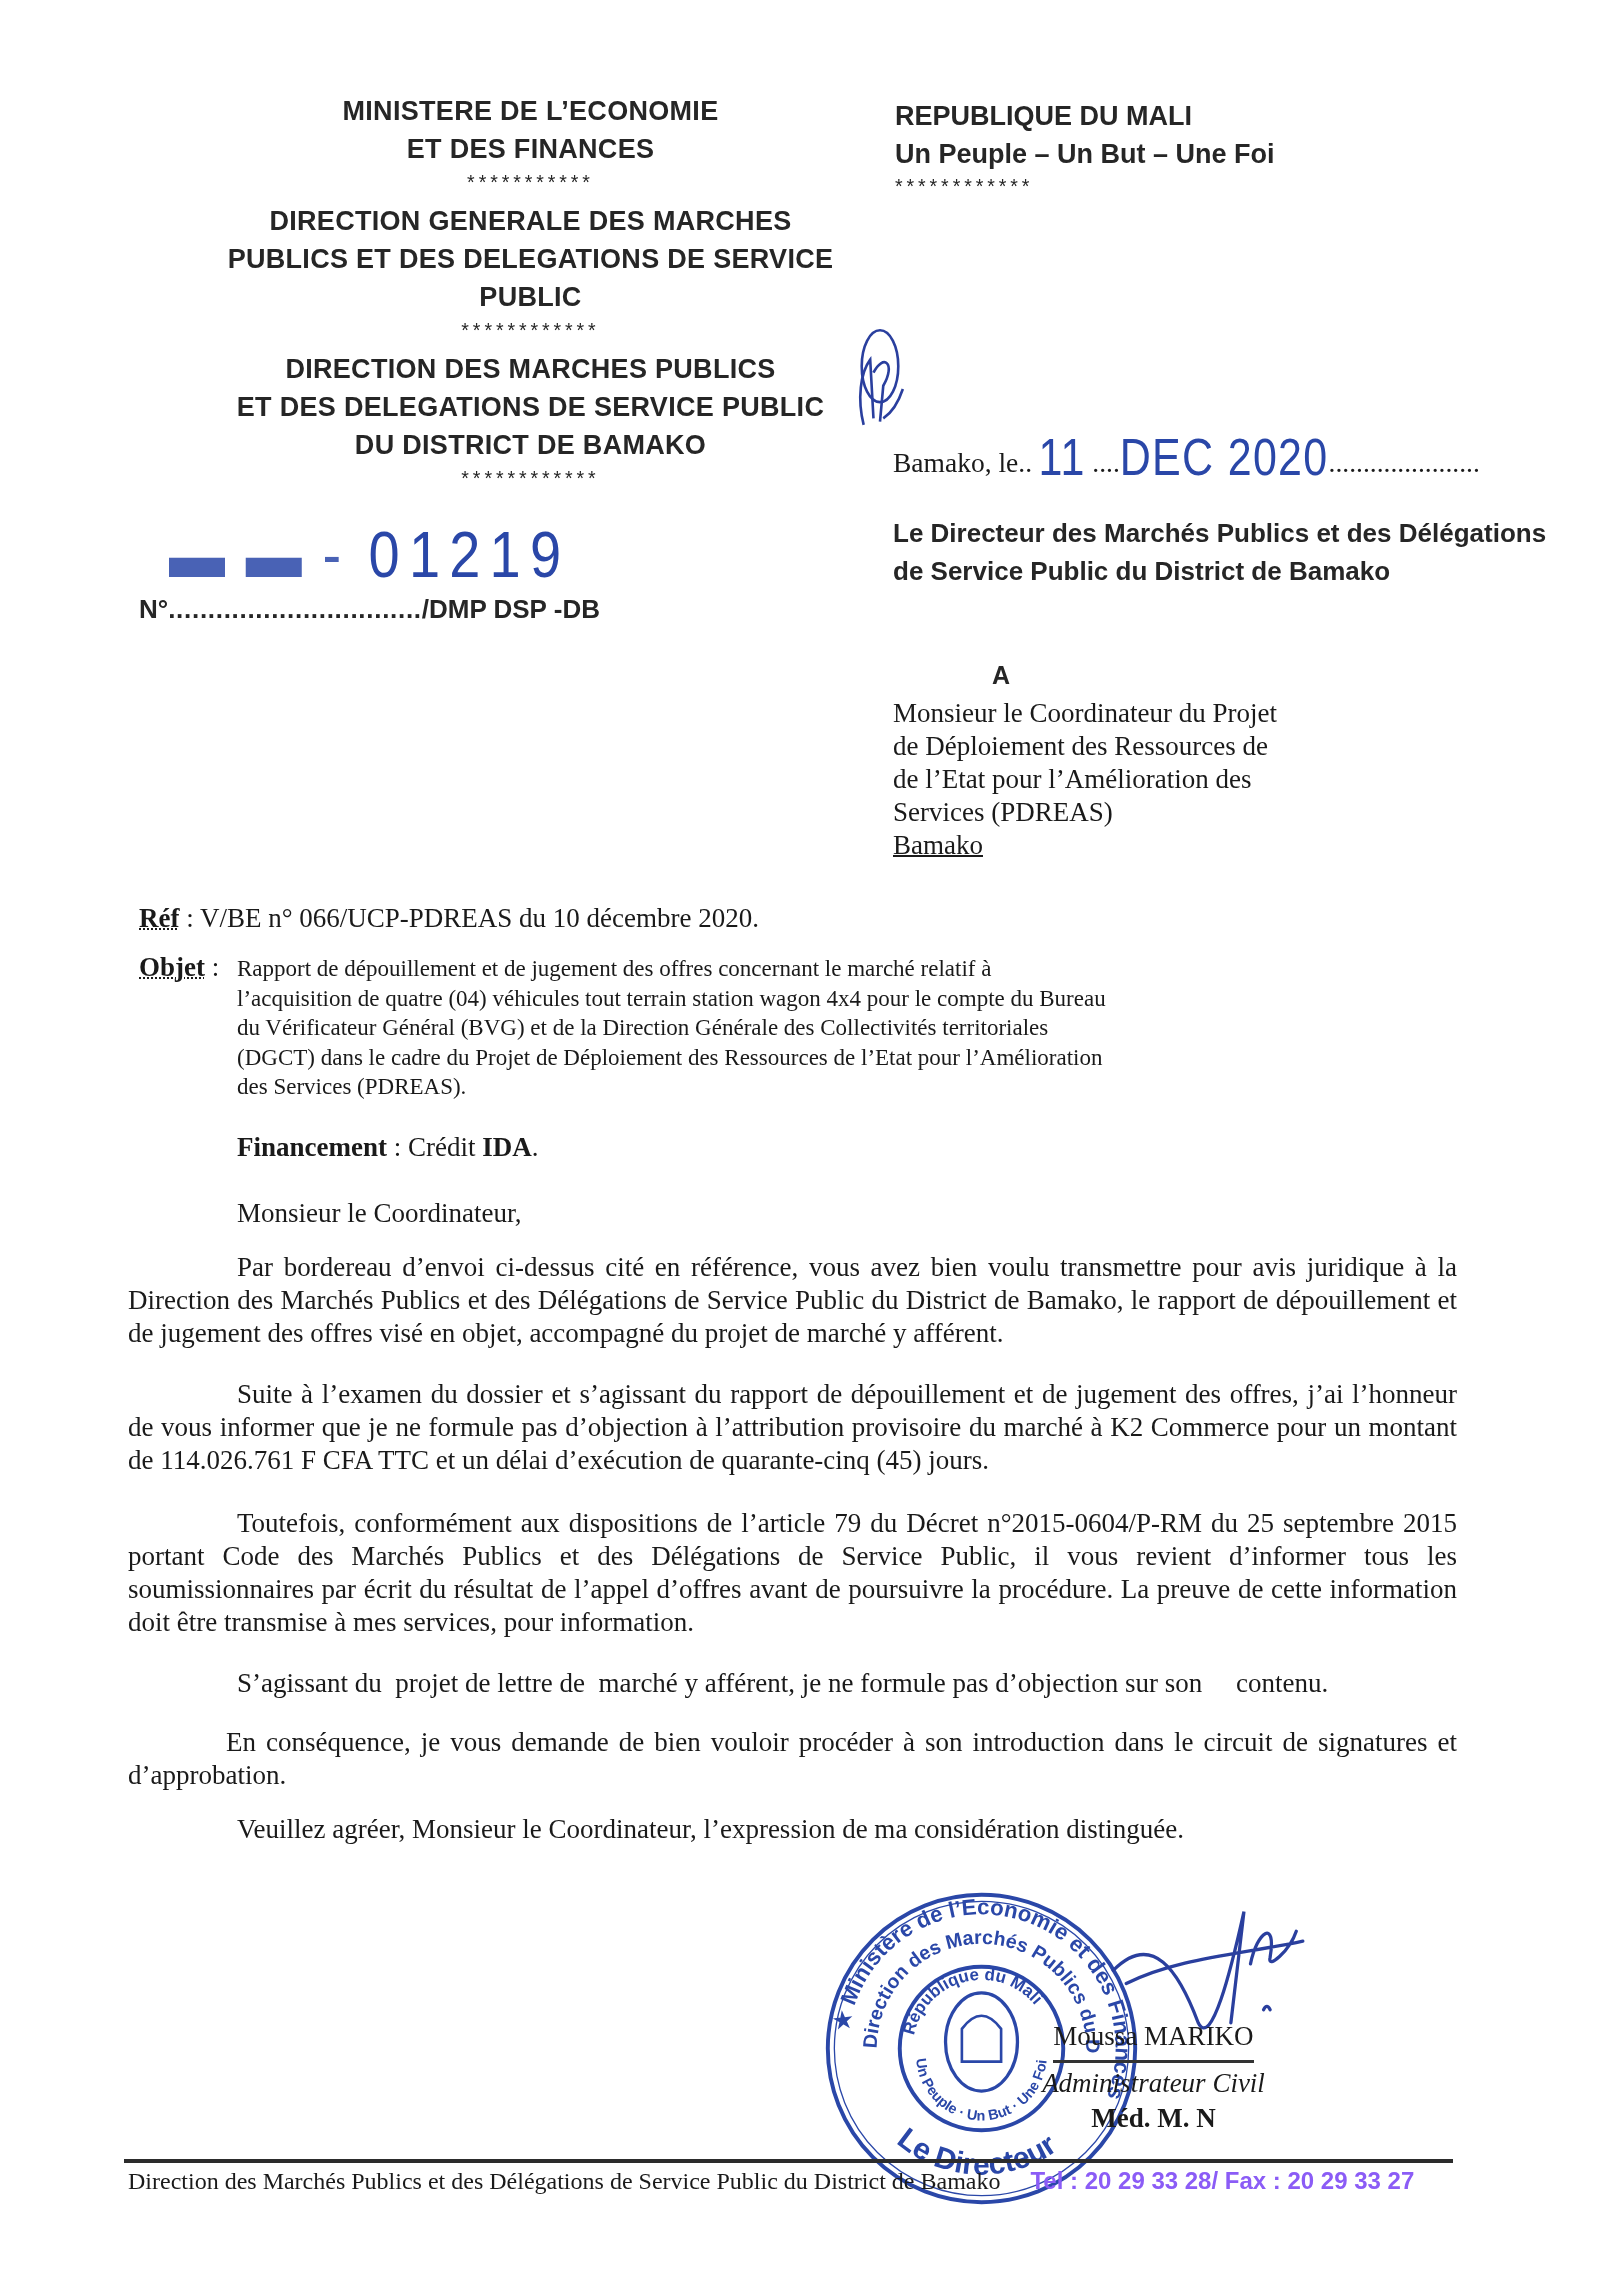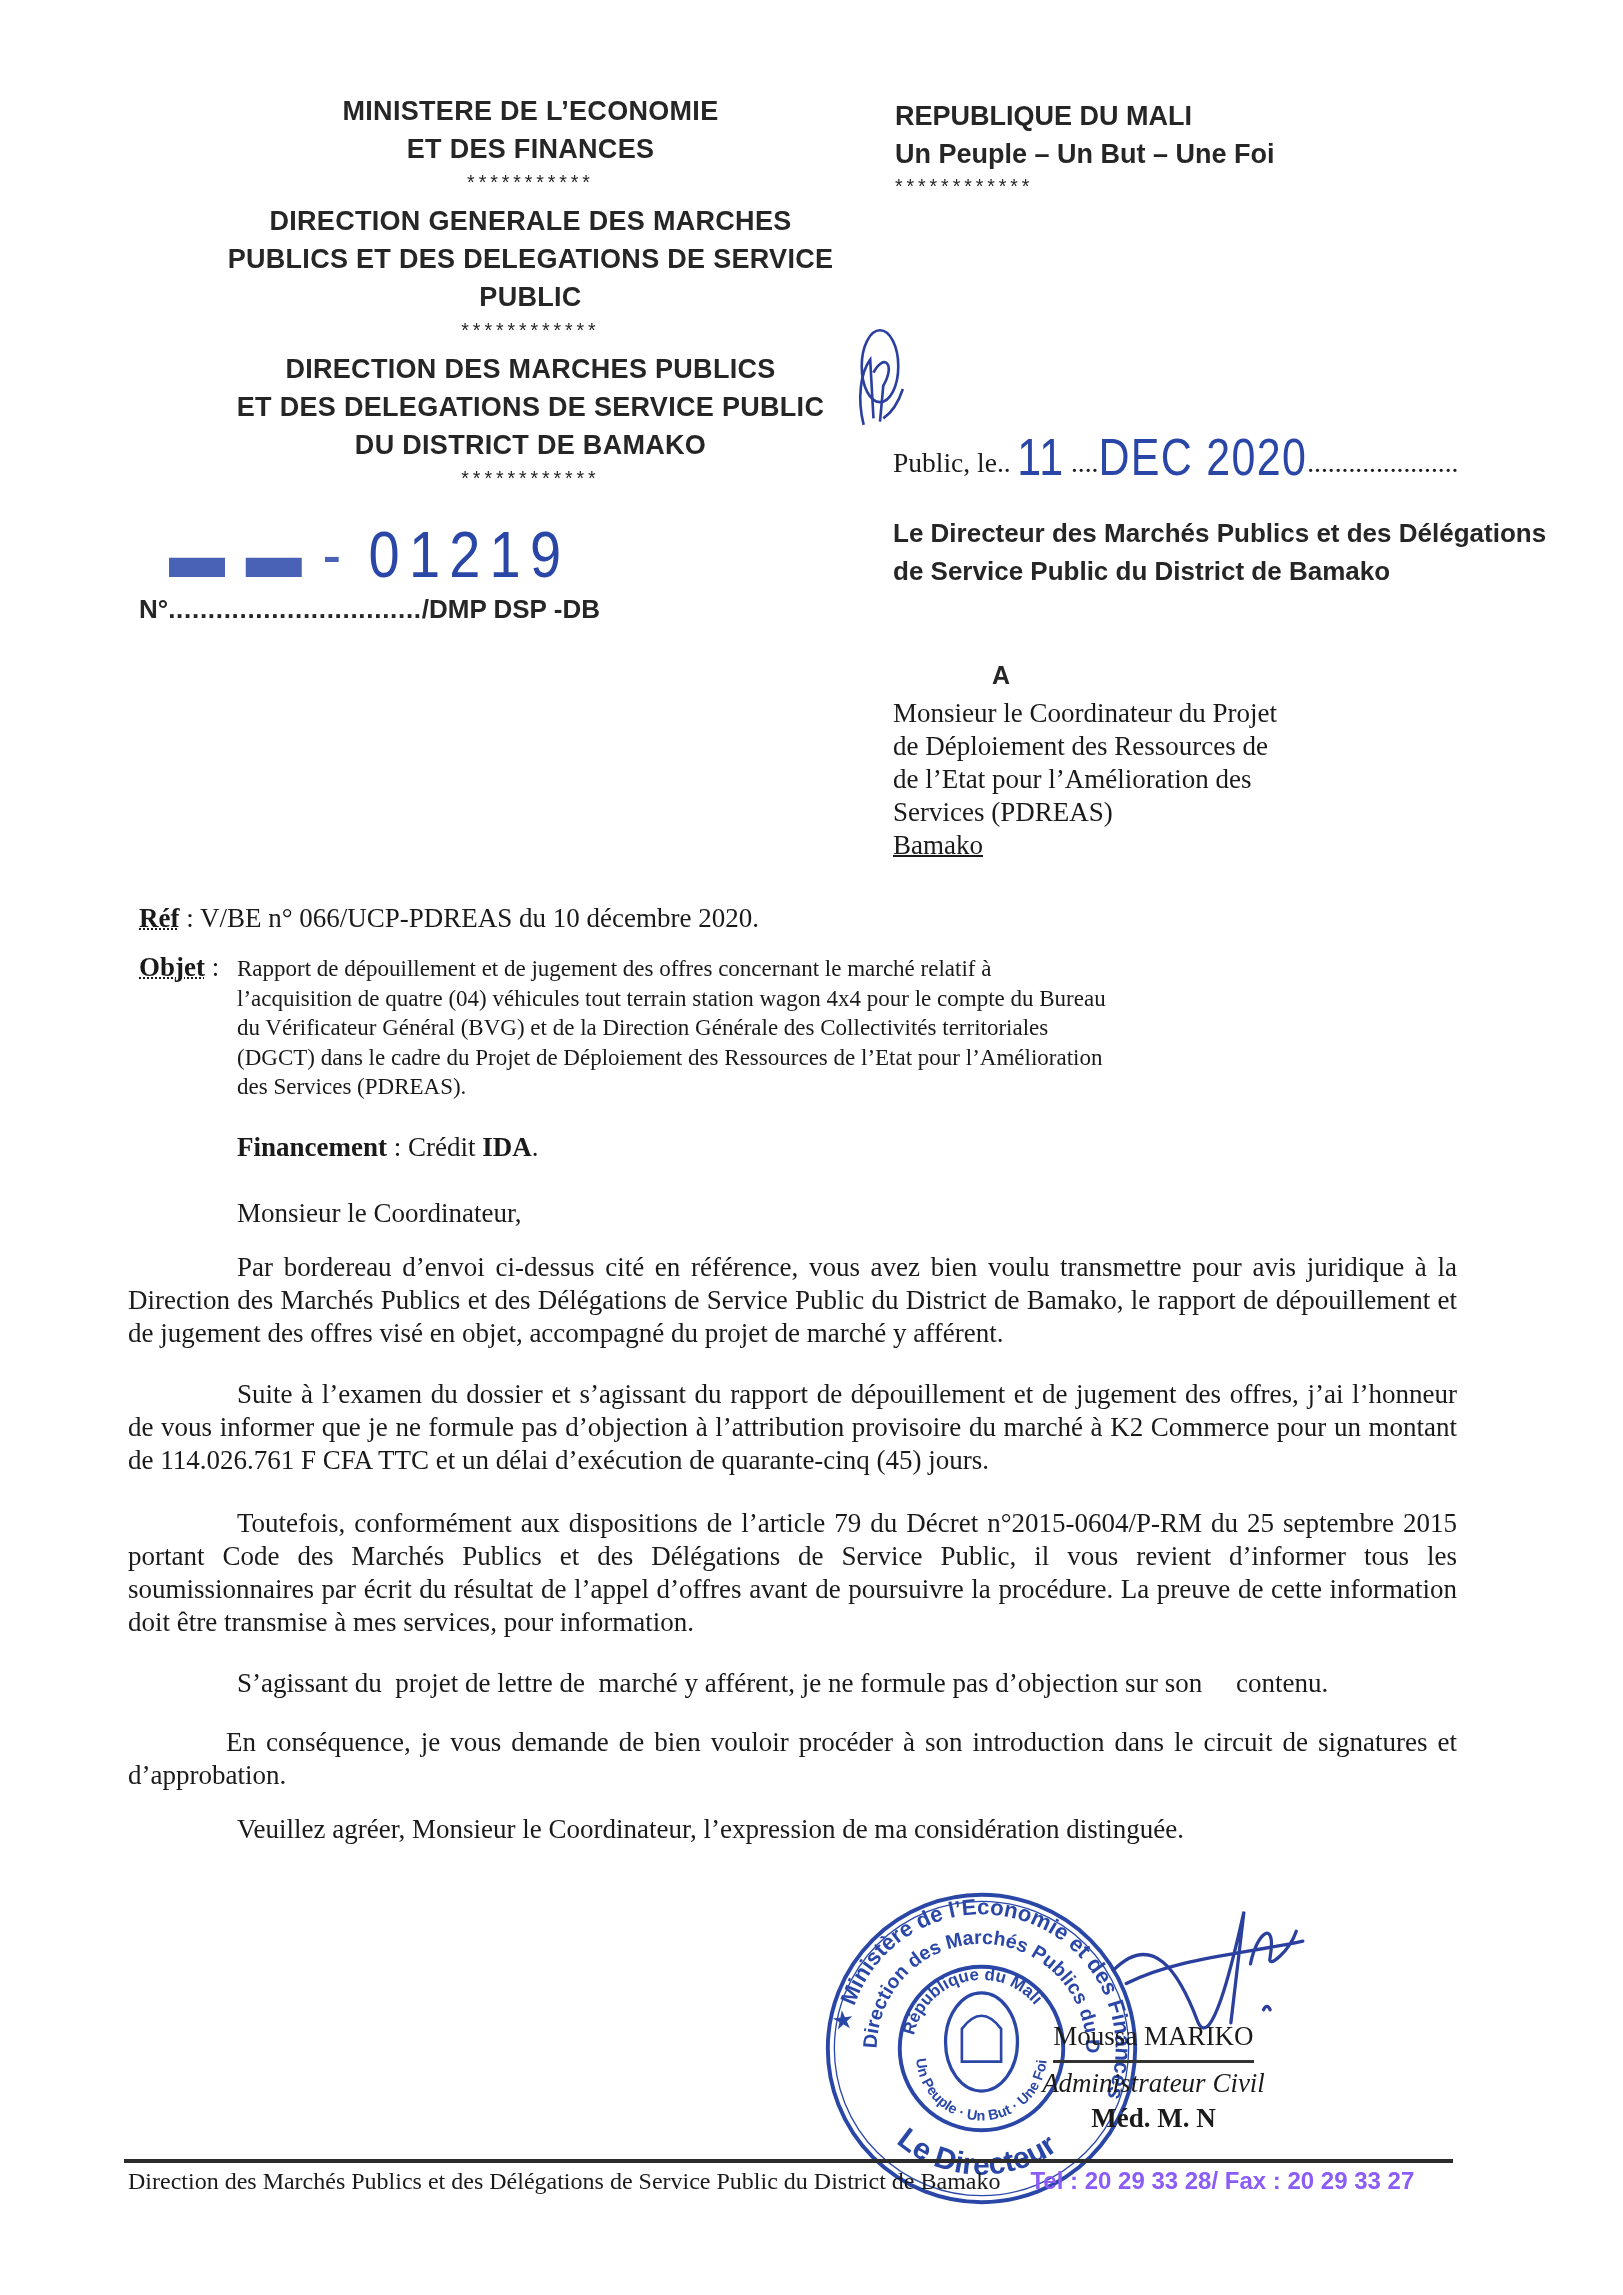--- a/index.html
+++ b/index.html
@@ -67,21 +67,21 @@
 
 <div class="abs stamp-num">
   <span style="opacity:0.85;letter-spacing:2.6px;">▬ ▬ -</span>
   <span>01219</span>
 </div>
 <div class="abs hdr numline">
   <span>N°</span><span style="letter-spacing:0.7px;">................................</span><span>/DMP DSP -DB</span>
 </div>
 
 <div class="abs serif date-line">
-  <span>Public, le</span><span>..</span><span class="date-stamp" style="margin:0 6.5px;">11</span><span>....</span><span class="date-stamp">DEC 2020</span><span>......................</span>
+  <span>Bamako, le</span><span>..</span><span class="date-stamp" style="margin:0 6.5px;">11</span><span>....</span><span class="date-stamp">DEC 2020</span><span>......................</span>
 </div>
 
 <div class="abs hdr sender">Le Directeur des Marchés Publics et des Délégations de Service Public du District de  Bamako</div>
 
 <div class="abs hdr dest-a">A</div>
 <div class="abs serif dest">
   <div>Monsieur le Coordinateur du Projet</div>
   <div>de Déploiement des Ressources de</div>
   <div>de l’Etat pour l’Amélioration des</div>
   <div>Services (PDREAS)</div>

